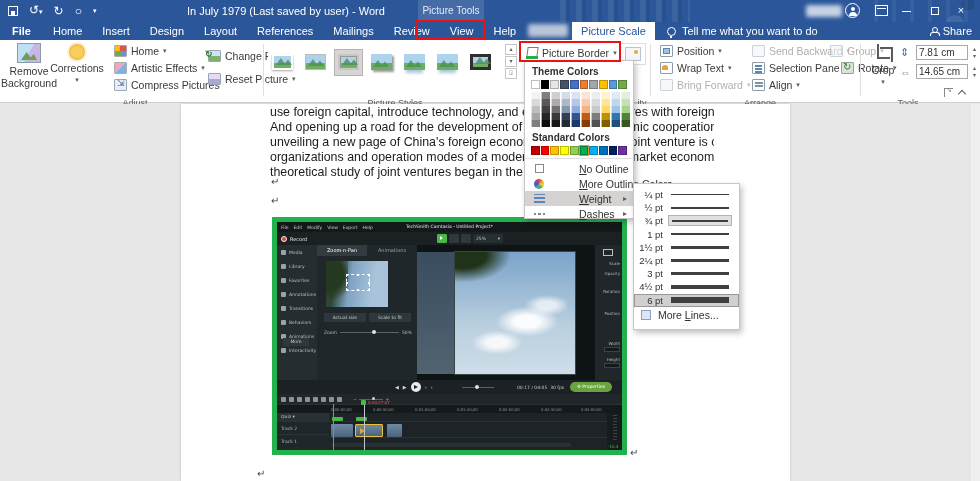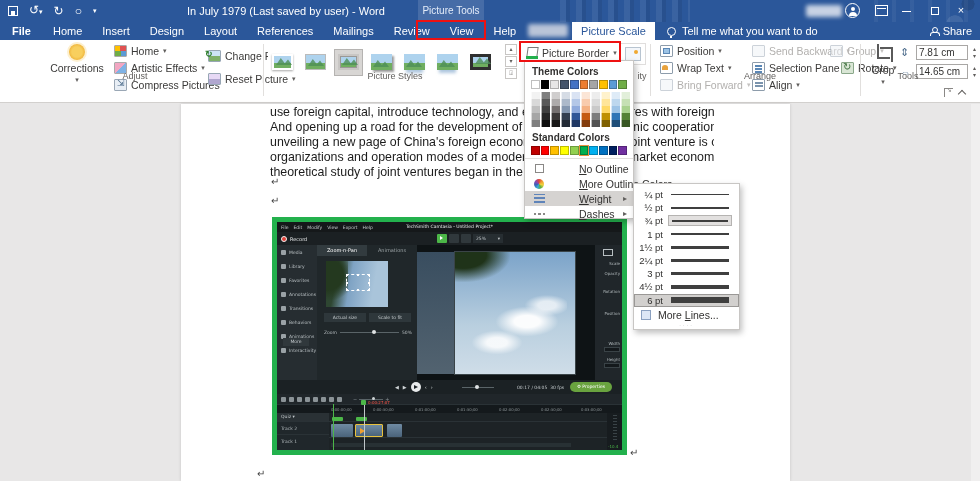--- a/index.html
+++ b/index.html
@@ -42,21 +42,21 @@
   .bulb { width:9px; height:9px; border:1px solid #fff; border-radius:50%; position:relative; }
   .bulb:after { content:""; position:absolute; left:2.5px; top:8px; width:2px; height:2px; background:#fff; }
   .share { position:absolute; right:8px; top:22px; height:18px; display:flex; align-items:center; gap:5px; color:#fff; font-size:11px; }
   .person { width:8px; height:8px; position:relative; }
   .person:before { content:""; position:absolute; left:2px; top:0; width:4px; height:4px; border-radius:50%; border:1px solid #fff; }
   .person:after { content:""; position:absolute; left:0; top:5px; width:8px; height:3px; border-radius:3px 3px 0 0; border:1px solid #fff; border-bottom:none; }
 
   
   .ribbon { position:absolute; left:0; top:40px; width:980px; height:63px; background:#fff; border-bottom:1px solid #d2d0ce; }
   .gsep { position:absolute; top:4px; width:1px; height:52px; background:#e1dfdd; }
-  .glabel { position:absolute; top:31px; font-size:9px; color:#605e5c; text-align:center; white-space:nowrap; }
+  .glabel { position:absolute; top:58px; font-size:9px; color:#605e5c; text-align:center; white-space:nowrap; }
   .rbtn-lg { position:absolute; display:flex; flex-direction:column; align-items:center; gap:2px; font-size:10.5px; color:#3b3a39; text-align:center; }
   .rbtn-sm { position:absolute; display:flex; align-items:center; gap:4px; font-size:10.5px; color:#3b3a39; white-space:nowrap; }
   .rbtn-sm.dis { color:#b2b0ae; }
   .arr { font-size:7px; color:#605e5c; }
   .dis .arr { color:#c4c2c0; }
   .mini { width:13px; height:12px; border-radius:1px; position:relative; flex:none; }
   .ico-removebg { width:24px; height:20px; background:linear-gradient(120deg,#bfe0f2 50%, #c9b6e4 50%); border:1px solid #8d9cab; position:relative; }
   .ico-removebg:after { content:""; position:absolute; left:3px; bottom:2px; width:16px; height:8px; background:#6f9e5a; clip-path:polygon(0 100%,35% 0,60% 70%,80% 25%,100% 100%); }
   .ico-sun { width:16px; height:16px; border-radius:50%; background:radial-gradient(circle at 50% 50%, #f8cf5e 45%, #f0b73e 70%); box-shadow:0 0 0 2px #fdf0d0; }
   .ico-color { background:conic-gradient(#e05252 0 25%, #5b9bd5 25% 50%, #70ad47 50% 75%, #ffc000 75%); border:1px solid #aaa; }
@@ -281,20 +281,24 @@
       <span>Tell me what you want to do</span>
     </div>
   </div>
   <div class="share">
     <span class="person"></span>
     <span>Share</span>
   </div>
 
   <div class="ribbon">
 
+    <div class="rbtn-lg" style="left:6px; top:3px; width:46px;">
+      <span class="ico-removebg"></span>
+      <span>Remove Background</span>
+    </div>
     <div class="rbtn-lg" style="left:51px; top:4px; width:52px;">
       <span class="ico-sun"></span>
       <span>Corrections</span>
       <span class="arr">▾</span>
     </div>
     <div class="rbtn-sm" style="left:114px; top:5px;">
       <span class="mini ico-color"></span>
       <span>Home</span>
       <span class="arr">▾</span>
     </div>

